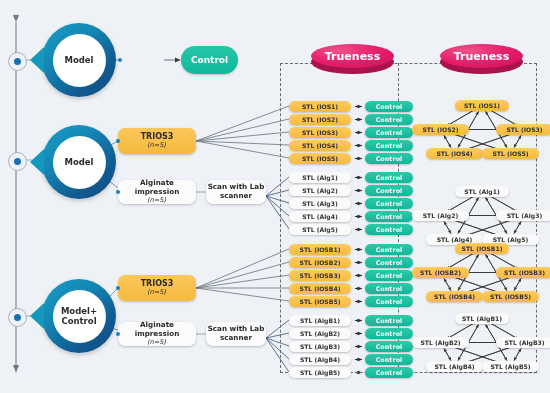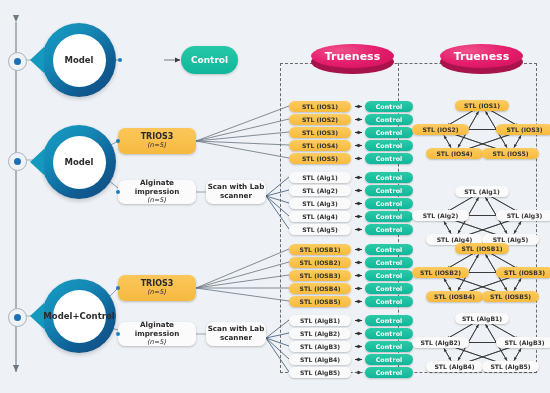--- a/index.html
+++ b/index.html
@@ -287,21 +287,21 @@
     <span>Alginate impression</span>
     <span style="font-weight:normal;font-style:italic;font-size:6.6px;">(n=5)</span>
   </div>
   <div class="conn-dot" style="left:116px;top:190px;"></div>
   <div class="pill white" style="left:206px;top:180px;width:60px;height:24px;">
     <span>Scan with Lab scanner</span>
   </div>
 
   <div class="bubble" style="left:42px;top:279px;">
     <div class="tail"></div>
-    <div class="inner" style="flex-direction:row;">
+    <div class="inner" style="flex-direction:column;">
       <span>Model+</span>
       <span>Control</span>
     </div>
   </div>
   <div class="pill orange trios" style="left:118px;top:275px;width:78px;height:26px;flex-direction:column;">
     <span>TRIOS3</span>
     <span style="font-weight:normal;font-style:italic;font-size:6.6px;">(n=5)</span>
   </div>
   <div class="conn-dot" style="left:116px;top:286px;"></div>
   <div class="pill white" style="left:118px;top:322px;width:78px;height:24px;flex-direction:column;">

